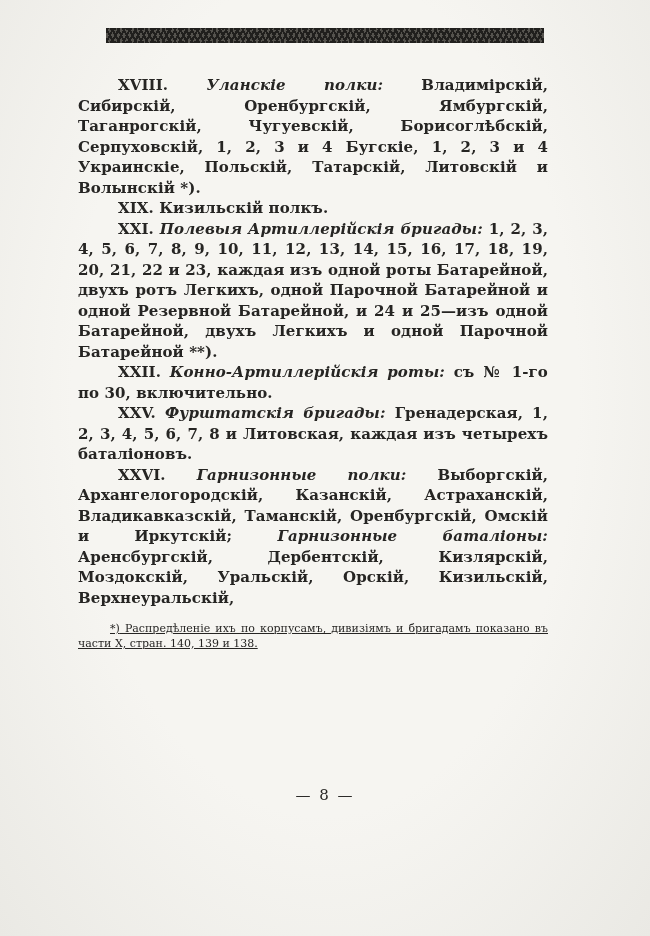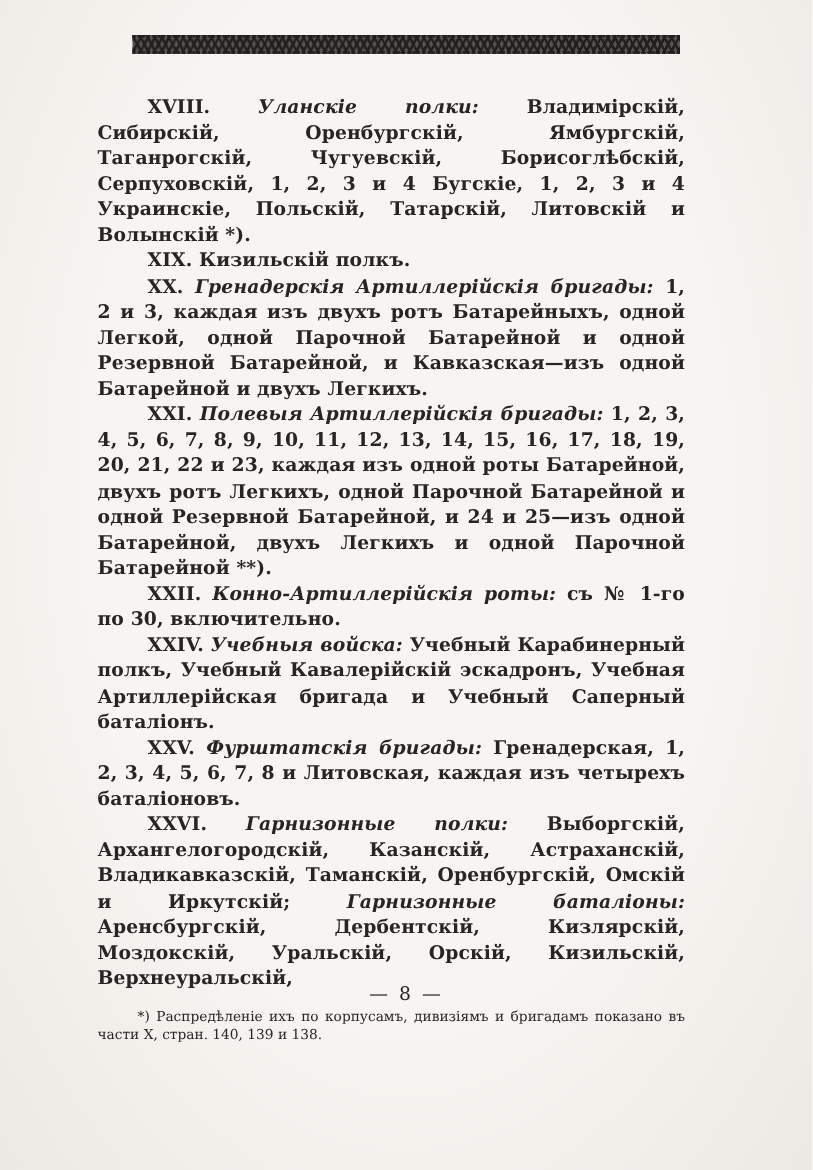--- a/index.html
+++ b/index.html
@@ -44,20 +44,21 @@
     text-indent: 40px;
   }
   .main-text i {
     font-style: italic;
   }
   .footnotes {
     margin: 14px 102px 0 78px;
     font-size: 11px;
     line-height: 14.5px;
     text-align: justify;
+    text-decoration: underline;
   }
   .footnotes p {
     margin: 0;
     text-indent: 32px;
   }
   .page-number {
     position: absolute;
     top: 786px;
     left: 0;
     right: 0;
@@ -71,28 +72,26 @@
 
 <div class="page">
 
   <div class="ornament"></div>
 
   <div class="main-text">
     <p><span>XVIII. </span><i>Уланскіе полки:</i><span> Владимірскій, Сибирскій, Оренбургскій, Ямбургскій, Таганрогскій, Чугуевскій, Борисоглѣбскій, Серпуховскій, 1, 2, 3 и 4 Бугскіе, 1, 2, 3 и 4 Украинскіе, Польскій, Татарскій, Литовскій и Волынскій *).</span></p>
 
     <p><span>XIX. Кизильскій полкъ.</span></p>
 
-    <p><span>XX. </span><i>Гренадерскія Артиллерійскія бригады:</i><span> 1, 2 и 3, каждая изъ двухъ ротъ Батарейныхъ, одной Легкой, одной Парочной Батарейной и одной Резервной Батарейной, и Кавказская—изъ одной Батарейной и двухъ Легкихъ.</span></p>
 
     <p><span>XXI. </span><i>Полевыя Артиллерійскія бригады:</i><span> 1, 2, 3, 4, 5, 6, 7, 8, 9, 10, 11, 12, 13, 14, 15, 16, 17, 18, 19, 20, 21, 22 и 23, каждая изъ одной роты Батарейной, двухъ ротъ Легкихъ, одной Парочной Батарейной и одной Резервной Батарейной, и 24 и 25—изъ одной Батарейной, двухъ Легкихъ и одной Парочной Батарейной **).</span></p>
 
     <p><span>XXII. </span><i>Конно-Артиллерійскія роты:</i><span> съ № 1-го по 30, включительно.</span></p>
 
 
-    <p><span>XXIV. </span><i>Учебныя войска:</i><span> Учебный Карабинерный полкъ, Учебный Кавалерійскій эскадронъ, Учебная Артиллерійская бригада и Учебный Саперный баталіонъ.</span></p>
 
     <p><span>XXV. </span><i>Фурштатскія бригады:</i><span> Гренадерская, 1, 2, 3, 4, 5, 6, 7, 8 и Литовская, каждая изъ четырехъ баталіоновъ.</span></p>
 
     <p><span>XXVI. </span><i>Гарнизонные полки:</i><span> Выборгскій, Архангелогородскій, Казанскій, Астраханскій, Владикавказскій, Таманскій, Оренбургскій, Омскій и Иркутскій; </span><i>Гарнизонные баталіоны:</i><span> Аренсбургскій, Дербентскій, Кизлярскій, Моздокскій, Уральскій, Орскій, Кизильскій, Верхнеуральскій,</span></p>
   </div>
 
   <div class="footnotes">
     <p><span>*)</span><span> Распредѣленіе ихъ по корпусамъ, дивизіямъ и бригадамъ показано въ части X, стран. 140, 139 и 138.</span></p>
   </div>
 

